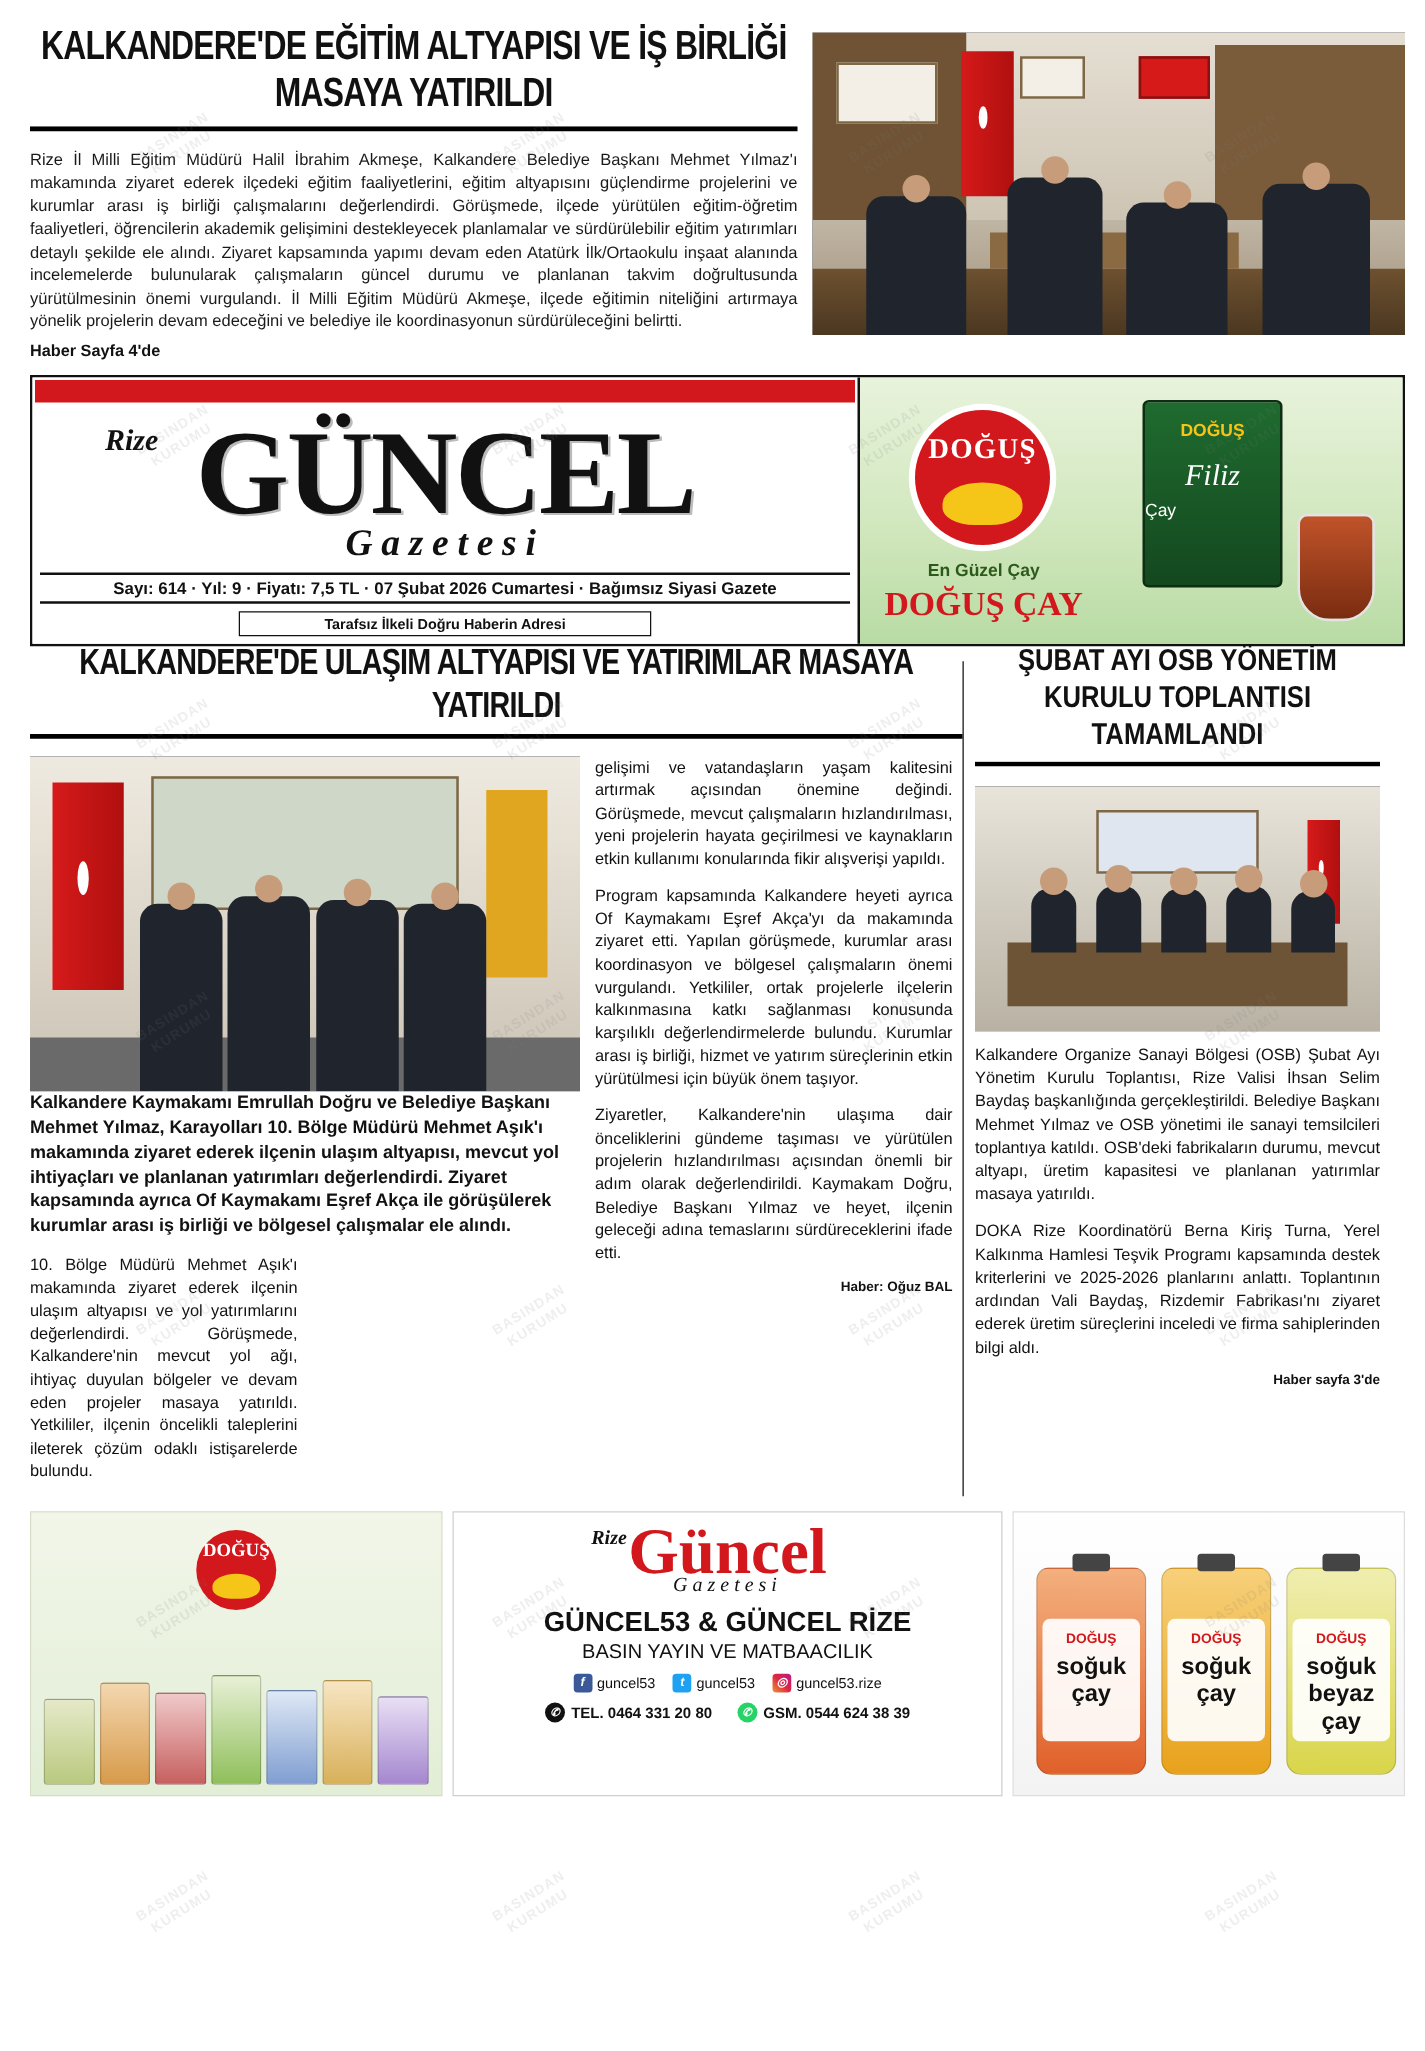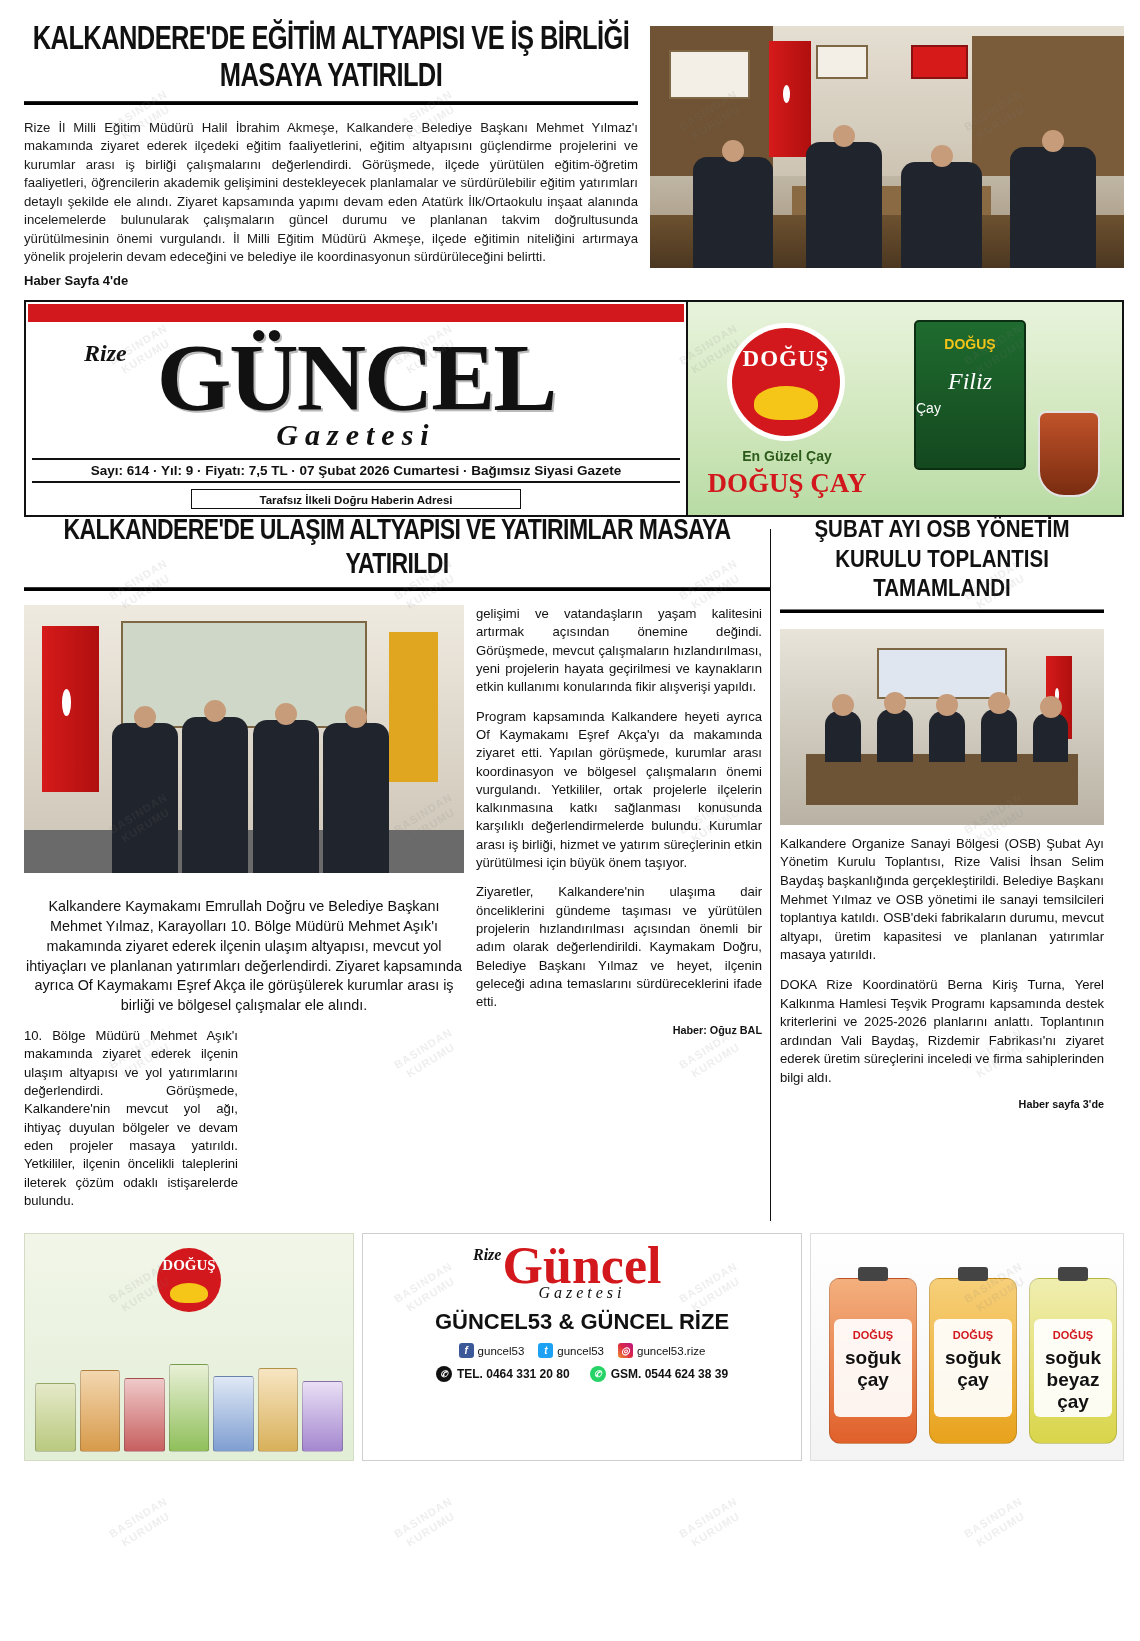--- a/index.html
+++ b/index.html
@@ -147,21 +147,21 @@
   .mid-headline{
     font-weight:bold; font-size:23px; letter-spacing:-0.6px; text-align:center;
     border-bottom:3px solid #000; padding-bottom:5px;
     transform:scaleY(1.26); transform-origin:center bottom;
   }
   .mid-cols{ display:flex; gap:12px; margin-top:14px; }
   .col-a{ width:440px; }
   .col-b{ width:286px; }
   .mid-photo{ width:440px; height:268px; }
   .lead{
-    font-weight:normal; font-size:14.4px; line-height:1.38; text-align:center; margin-top:24px;
+    font-weight:bold; font-size:14.4px; line-height:1.38; margin-top:0;
   }
   .body-txt{ font-size:13.1px; line-height:1.40; text-align:justify; }
   .body-txt p{ margin:0 0 11px 0; }
   .two-sub{ display:flex; gap:12px; margin-top:11px; }
   .two-sub > div{ width:214px; }
   .credit-right{ text-align:right; font-size:10.8px; font-weight:bold; margin-top:4px;}
 
   .right-headline{
     text-align:center; font-weight:bold; font-size:20.5px; line-height:1.22;
     border-bottom:3px solid #000; padding-bottom:6px;
@@ -338,20 +338,21 @@
         <i style="height:88%;background:linear-gradient(180deg,#f7e5c2,#d8b05a);"></i>
         <i style="height:74%;background:linear-gradient(180deg,#e9dff5,#a487cf);"></i>
       </div>
     </div>
 
     <div class="ad2">
       <div class="rz">Rize</div>
       <div class="g">Güncel</div>
       <div class="gz">Gazetesi</div>
       <div class="t1">GÜNCEL53 &amp; GÜNCEL RİZE</div>
+      <div class="t2">BASIN YAYIN VE MATBAACILIK</div>
       <div class="socials">
         <span>
           <i class="sq" style="background:#3b5998">f</i>
           <em style="font-style:normal">guncel53</em>
         </span>
         <span>
           <i class="sq" style="background:#1da1f2">t</i>
           <em style="font-style:normal">guncel53</em>
         </span>
         <span>

